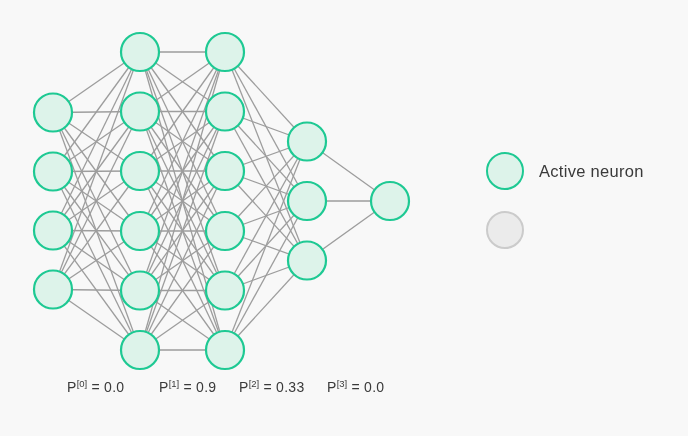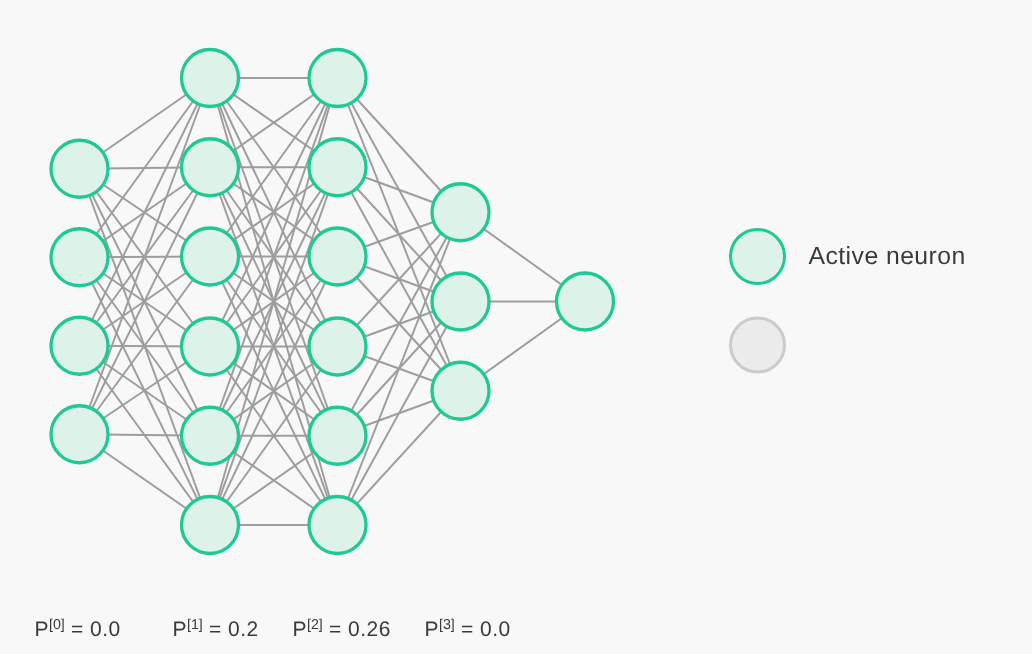--- a/index.html
+++ b/index.html
@@ -37,25 +37,26 @@
   }
   .legend-label {
     font-size: 16.5px;
     letter-spacing: 0.3px;
     color: #3a3a3a;
     white-space: nowrap;
     text-align: right;
   }
   .p-label {
     position: absolute;
-    top: 411px;
+    top: 378px;
     font-size: 14px;
     letter-spacing: 0.3px;
     color: #3a3a3a;
     white-space: nowrap;
+    margin-left: 44px;
   }
   .p-label sup {
     font-size: 9.5px;
     vertical-align: 4.5px;
     letter-spacing: 0;
   }
 </style>
 </head>
 <body style="background: rgb(248, 248, 248);">
 
@@ -169,17 +170,17 @@
     <div class="legend-row">
       <span class="swatch" style="background: rgb(221, 243, 234); border: 2px solid rgb(30, 201, 147);"></span>
       <span class="legend-label">Active neuron</span>
     </div>
     <div class="legend-row">
       <span class="swatch" style="background: rgb(235, 235, 235); border: 2px solid rgb(203, 203, 203);"></span>
     </div>
   </div>
 
   <div class="p-label" style="left:23px"><span>P</span><sup>[0]</sup><span> = 0.0</span></div>
-  <div class="p-label" style="left:115px"><span>P</span><sup>[1]</sup><span> = 0.2</span></div>
-  <div class="p-label" style="left:195px"><span>P</span><sup>[2]</sup><span> = 0.26</span></div>
+  <div class="p-label" style="left:115px"><span>P</span><sup>[1]</sup><span> = 0.9</span></div>
+  <div class="p-label" style="left:195px"><span>P</span><sup>[2]</sup><span> = 0.33</span></div>
   <div class="p-label" style="left:283px"><span>P</span><sup>[3]</sup><span> = 0.0</span></div>
 
 </div>
 
 </body></html>

